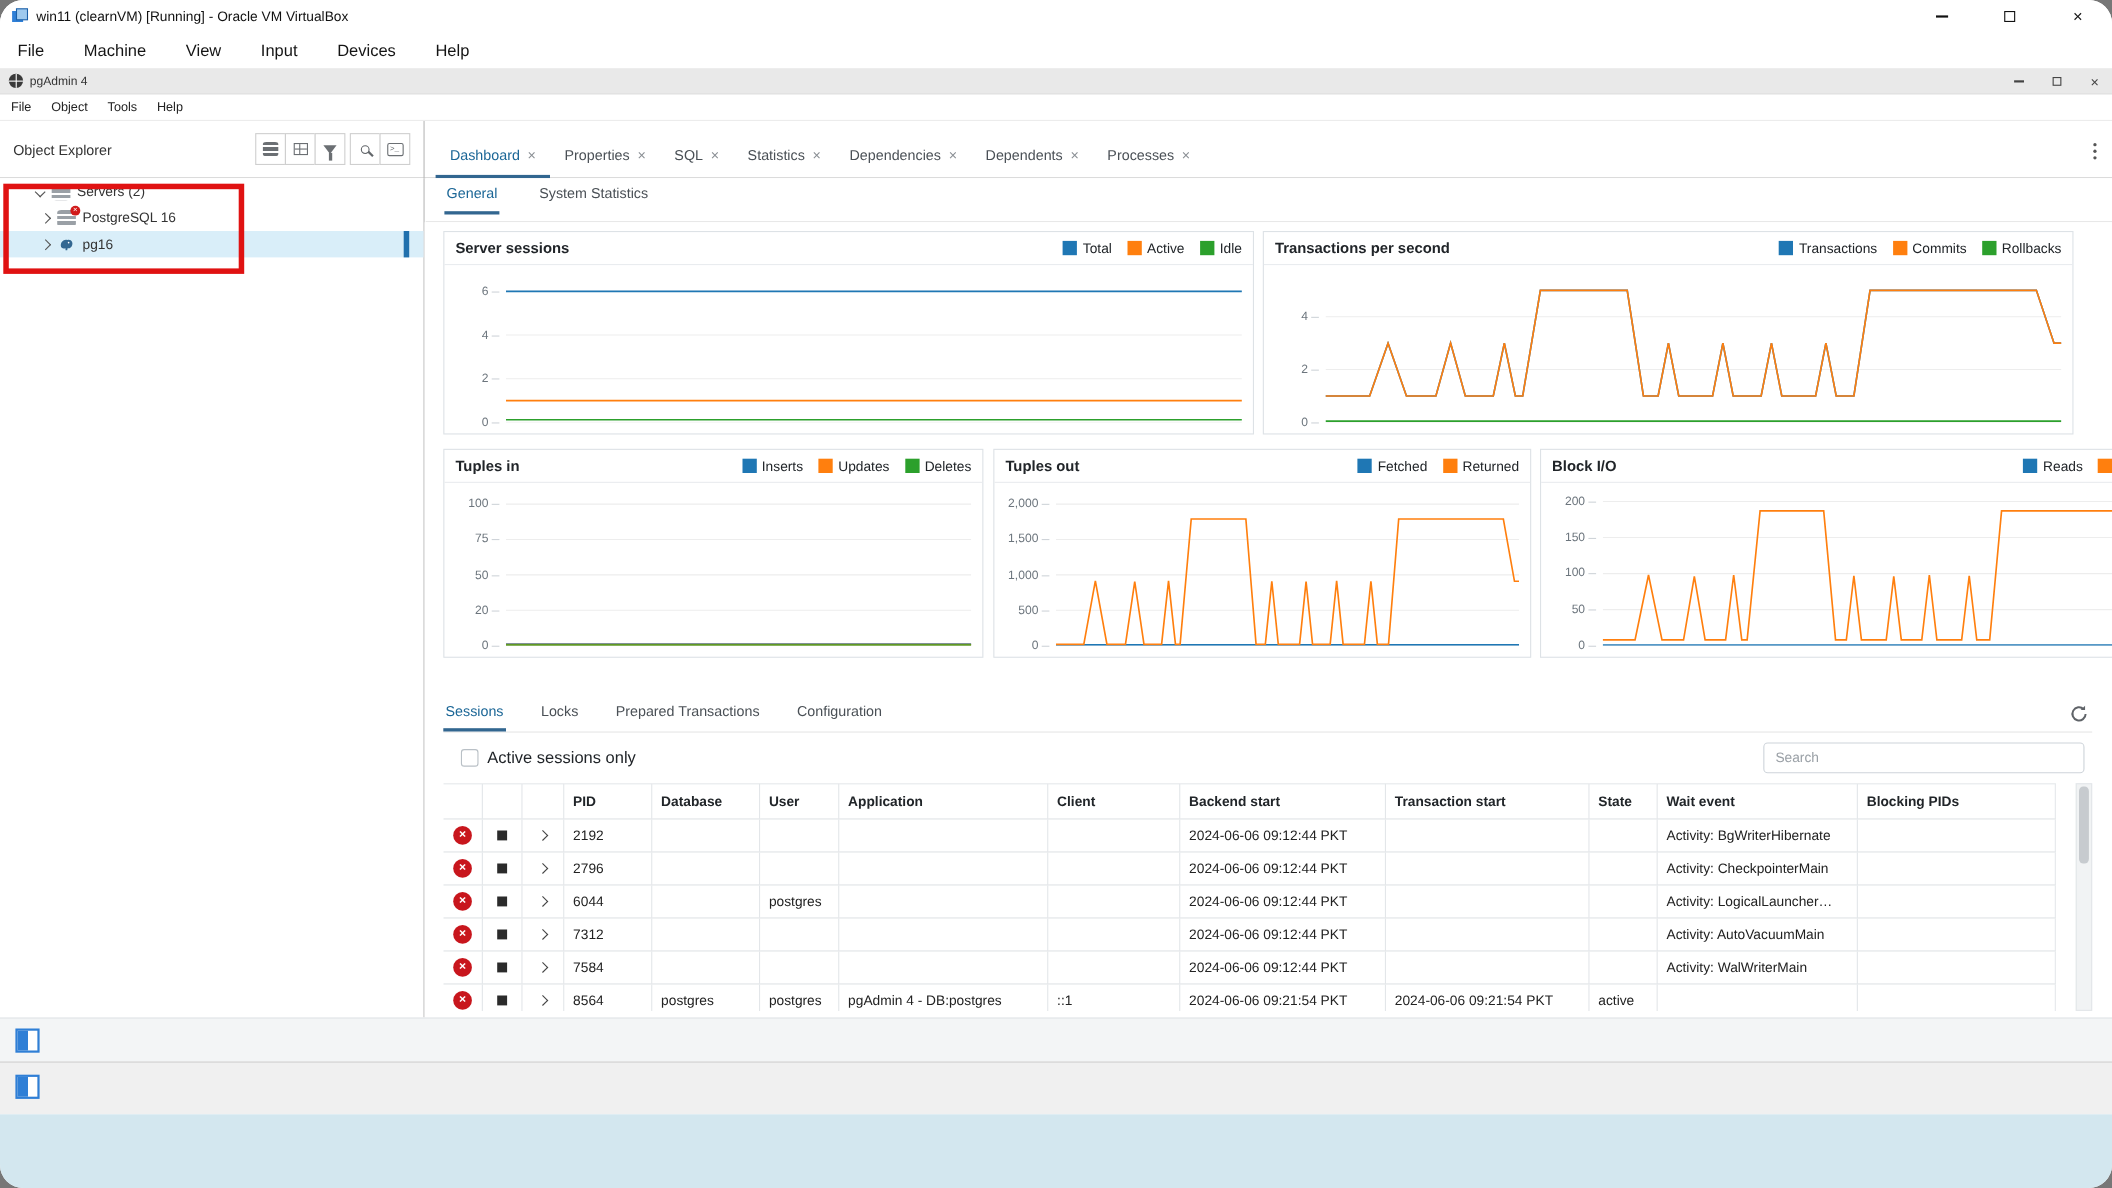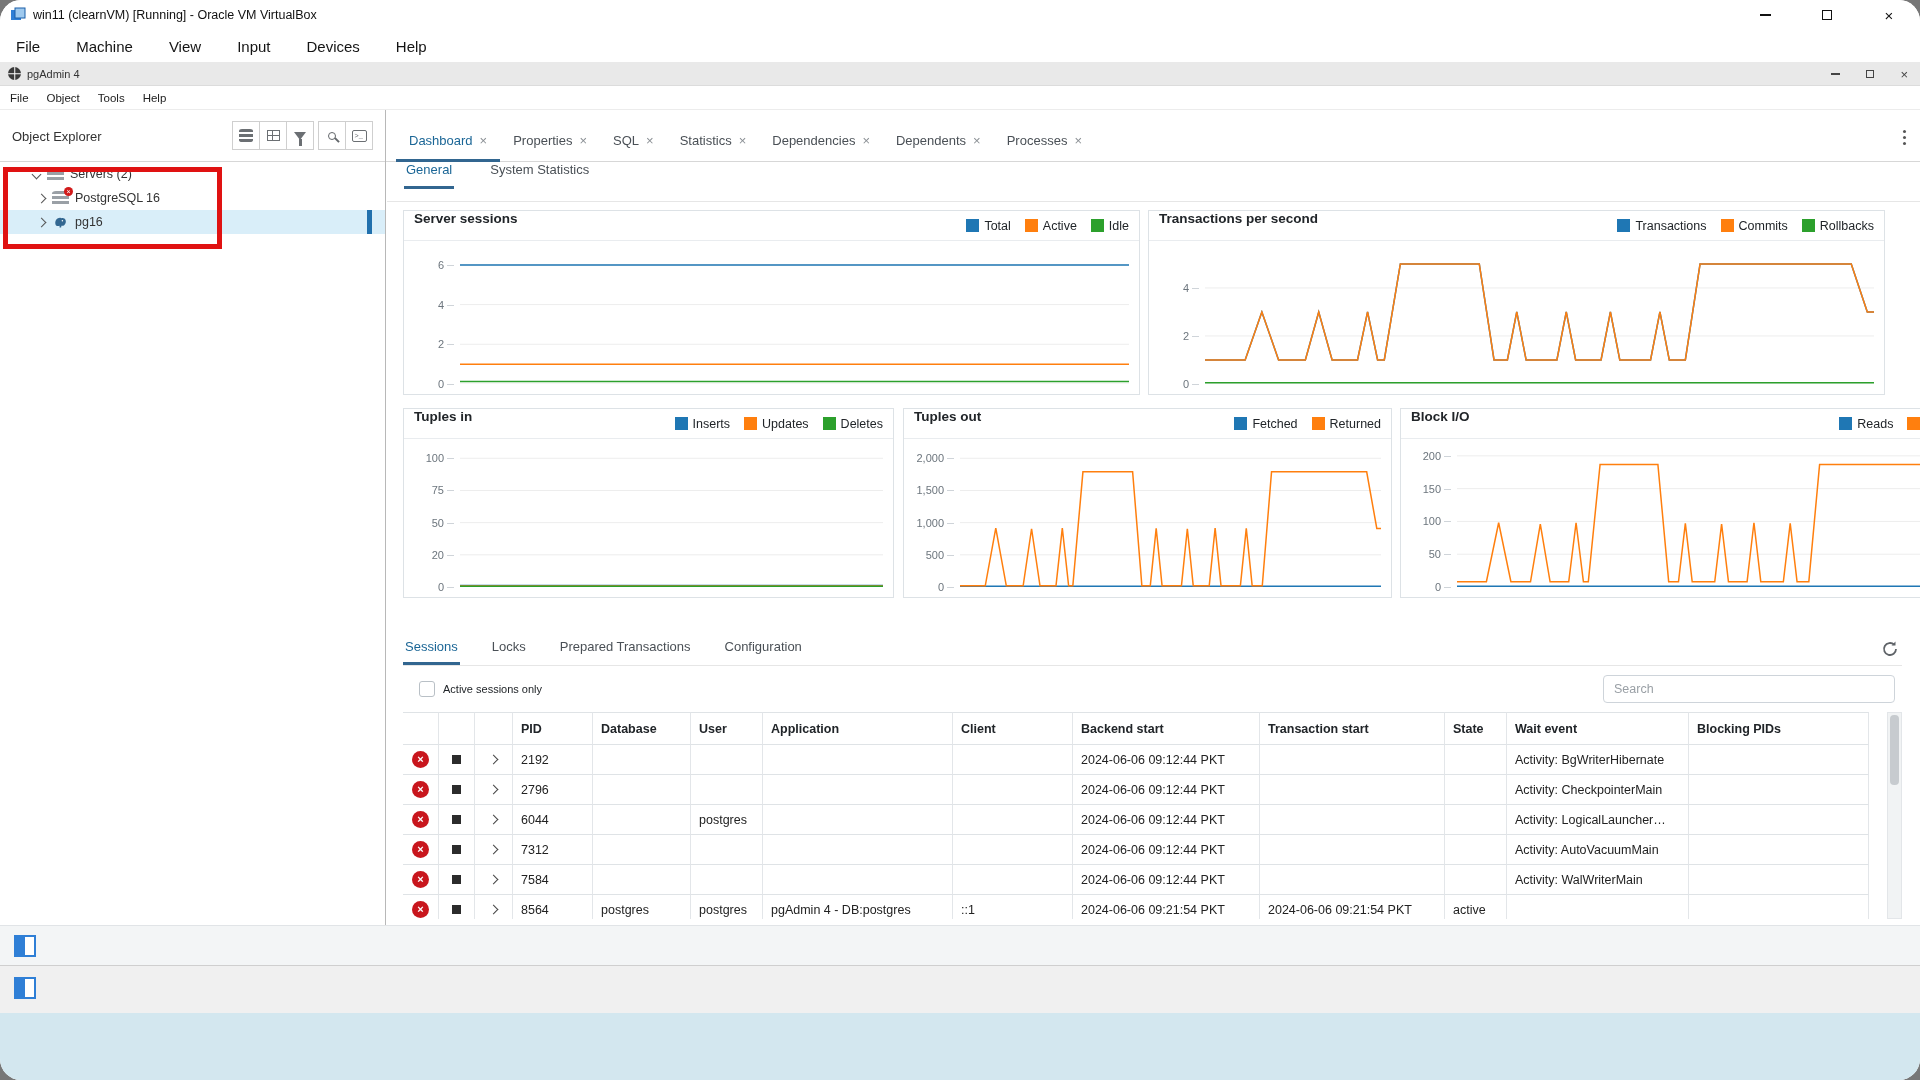--- a/index.html
+++ b/index.html
@@ -67,47 +67,47 @@
   .chev.right { transform:rotate(-45deg); }
   .chev.down { transform:rotate(45deg); }
   .tree-ico { width:17px; height:15px; margin-right:6px; position:relative; }
   .srv-ico { background:repeating-linear-gradient(#9aa0a6 0 3.4px,#fff 3.4px 5px); border-radius:4px/2.5px; }
   .badge-x { position:absolute; right:-4px; top:-4px; width:9px; height:9px; background:#d11a1a; border-radius:50%; color:#fff; font-size:7px; line-height:9px; text-align:center; }
   .tree-row.selected { background:#d9eef9; }
   .sel-bar { position:absolute; right:13px; top:0; width:5px; height:24px; background:#2170ad; }
   .red-annot { position:absolute; left:3px; top:5px; width:219px; height:82px; border:5px solid #e01212; z-index:50; pointer-events:none; }
 
   
-  .subtab-row { position:absolute; left:387px; top:162px; right:0; height:40px; background:#fff; border-bottom:1px solid #e6e6e6; display:flex; align-items:flex-start; padding-left:17px; }
+  .subtab-row { position:absolute; left:387px; top:162px; right:0; height:40px; background:#fff; border-bottom:1px solid #e6e6e6; display:flex; align-items:center; padding-left:17px; }
   .subtab { padding:0 2px 9px; margin-right:34px; font-size:13px; color:#4a5056; border-bottom:3px solid transparent; }
   .subtab.active { color:#1b6696; border-bottom-color:#326690; }
 
   .dash { position:absolute; left:386px; top:202px; width:1534px; height:723px; background:#fff; }
   .panel { position:absolute; background:#fff; border:1px solid #dde2e6; }
-  .panel-head { height:30px; border-bottom:1px solid #e9ecef; display:flex; justify-content:space-between; padding:0 10px; }
+  .panel-head { height:30px; border-bottom:1px solid #e9ecef; display:flex; align-items:center; justify-content:space-between; padding:0 10px; }
   .panel-title { font-size:13.5px; font-weight:bold; color:#212529; }
   .legend { display:flex; align-items:center; gap:14px; font-size:12.5px; color:#212529; }
   .legend .li { display:flex; align-items:center; gap:5px; }
   .legend .sw { width:13px; height:13px; display:inline-block; }
   .chart-body { position:absolute; left:0; top:31px; right:0; bottom:0; }
   .ylabels { position:absolute; left:0; top:8px; bottom:10px; width:52px; }
   .ylabels span { position:absolute; right:12px; font-size:11px; color:#6c757d; transform:translateY(-6px); }
   .ylabels i { position:absolute; right:2px; width:7px; height:1px; background:#cfd4d9; }
   .plot { position:absolute; left:56px; right:10px; top:8px; bottom:10px; }
   .plot svg { width:100%; height:100%; display:block; }
 
   
   .act-title { position:absolute; left:17px; top:404px; right:18px; height:26px; border-top:1px solid #dde2e6; display:flex; align-items:center; font-size:13.5px; font-weight:bold; color:#212529; padding-left:1px; }
   .act-tabs { position:absolute; left:17px; top:430px; right:18px; height:34px; display:flex; align-items:flex-end; border-bottom:1px solid #e6e6e6; }
   .act-tab { padding:0 2px 8px; margin-right:30px; font-size:13px; color:#4a5056; border-bottom:3px solid transparent; }
   .act-tab.active { color:#1b6696; border-bottom-color:#326690; }
   .refresh-btn { position:absolute; right:2px; bottom:6px; width:20px; height:20px; }
   .act-filter { position:absolute; left:17px; top:464px; right:18px; height:46px; display:flex; align-items:center; }
   .cbx { width:16px; height:16px; border:1px solid #b9c0c6; border-radius:3px; background:#fff; margin:0 8px 0 16px; }
-  .cbx-label { font-size:11px; color:#212529; }
+  .cbx-label { font-size:15px; color:#212529; }
   .search-input { position:absolute; right:7px; top:9px; width:292px; height:28px; border:1px solid #ced4da; border-radius:4px; font-size:12.5px; padding:0 10px; color:#333; font-family:inherit; }
   .search-input::placeholder { color:#9aa0a6; }
   .act-table { position:absolute; left:17px; top:510px; width:1466px; bottom:6px; overflow:hidden; font-size:12.5px; }
   .trow { display:grid; grid-template-columns:36px 36px 38px 80px 98px 72px 190px 120px 187px 185px 62px 182px 180px; }
   .trow > div { border-right:1px solid #e3e6e9; border-bottom:1px solid #dfe3e6; padding:0 8px; display:flex; align-items:center; height:30px; overflow:hidden; white-space:nowrap; }
   .trow.thead > div { font-weight:bold; height:33px; border-top:1px solid #dfe3e6; color:#212529; }
   .cell-ic { justify-content:center; }
   .t-x { width:17px; height:17px; border-radius:50%; background:#c8161d; color:#fff; font-size:11px; line-height:17px; text-align:center; font-weight:bold; }
   .t-sq { width:9px; height:9px; background:#2b2b2b; }
   .vscroll { position:absolute; right:18px; top:510px; width:15px; bottom:6px; background:#f1f3f4; border:1px solid #e3e6e9; }

